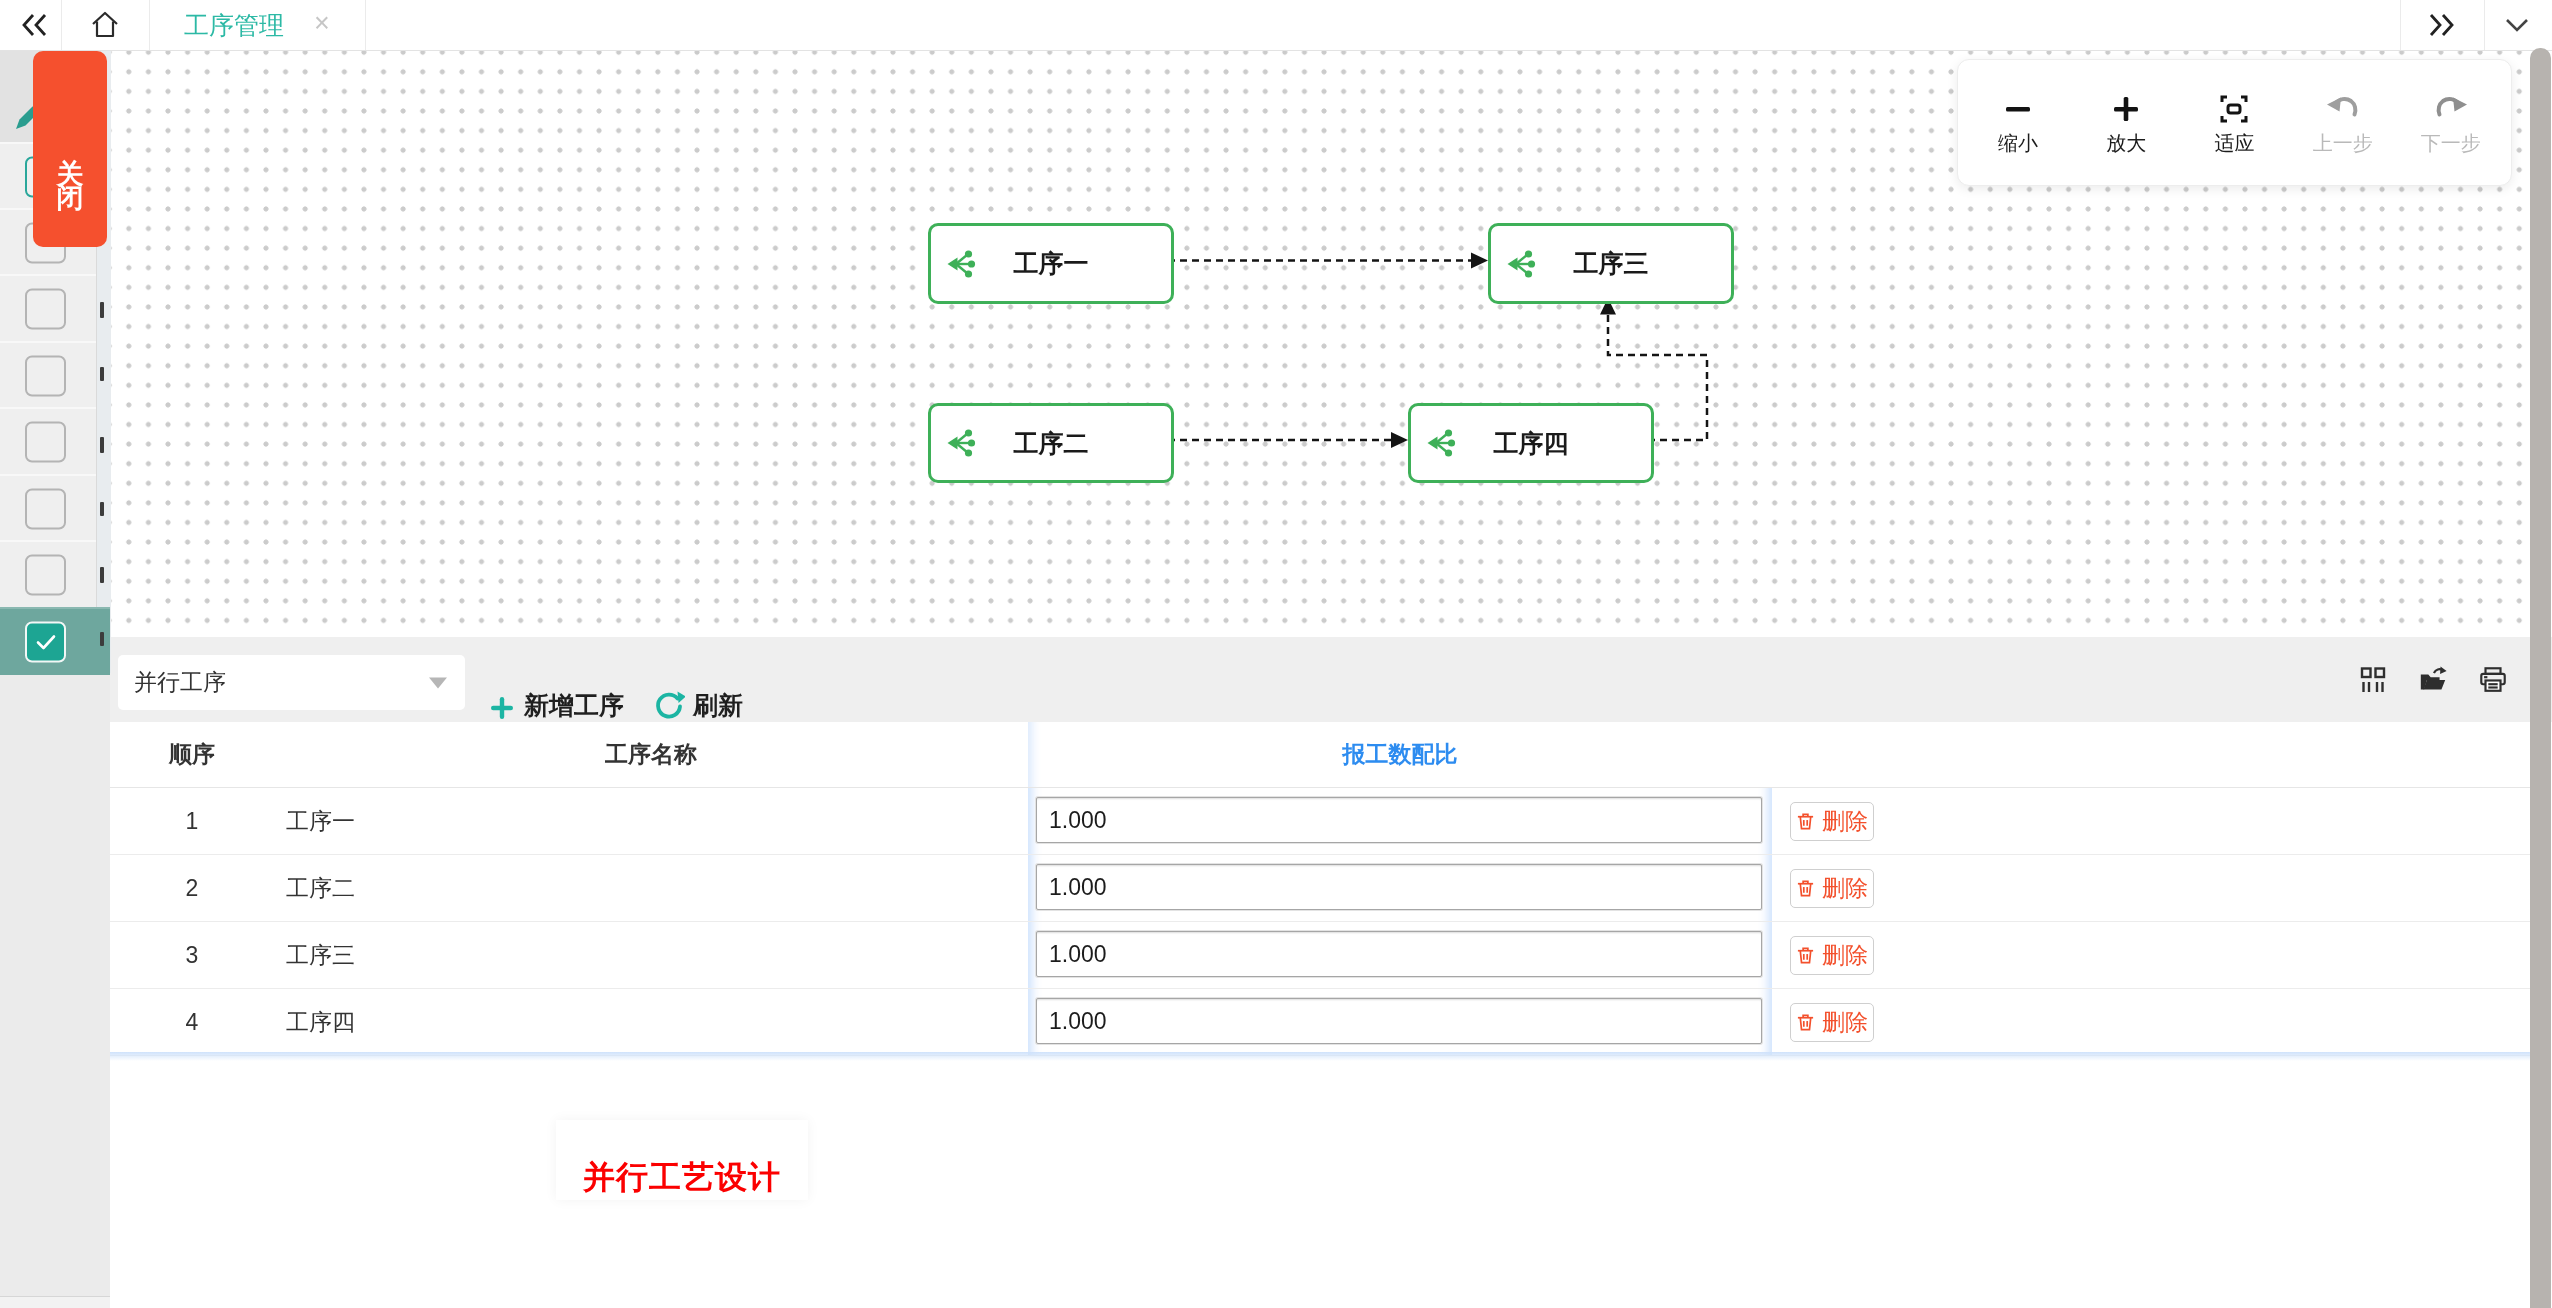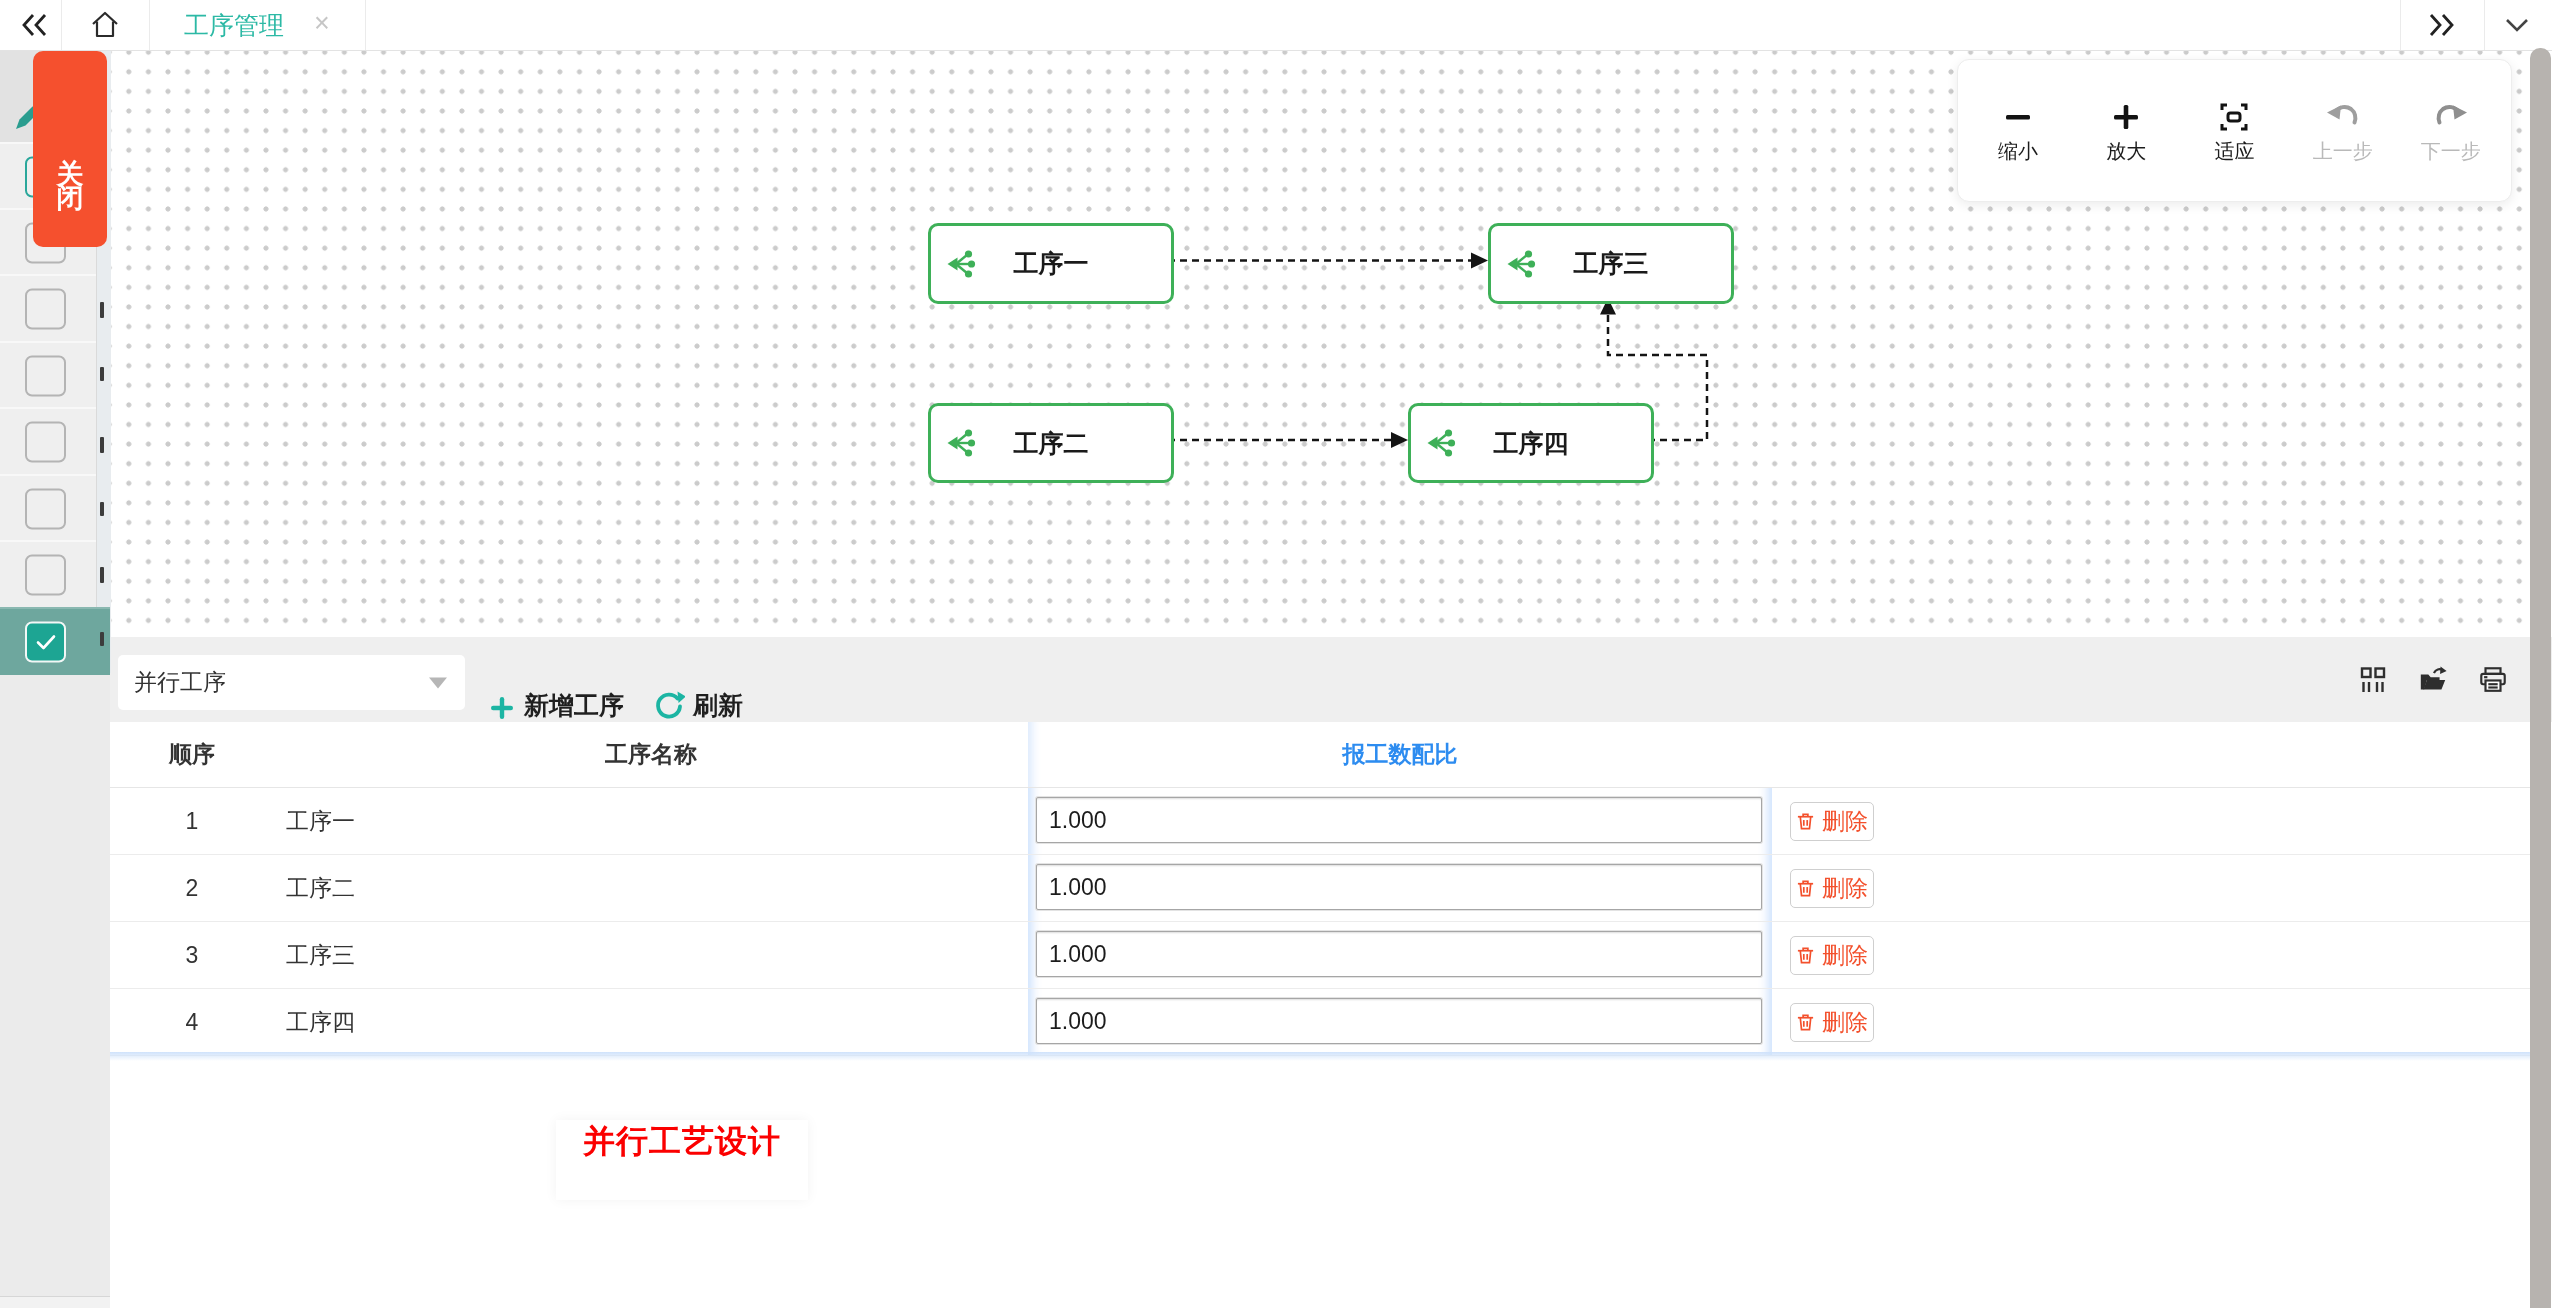--- a/index.html
+++ b/index.html
@@ -45,21 +45,21 @@
     display:flex;align-items:center;justify-content:center;font-size:25px;font-weight:bold;color:#1a1a1a;cursor:pointer;
   }
   .node-icon{position:absolute;left:15px;top:50%;transform:translateY(-50%);width:30px;height:30px;}
   .n1{left:818px;top:173px;width:240px;height:75px;}
   .n3{left:1378px;top:173px;width:240px;height:75px;}
   .n2{left:818px;top:353px;width:240px;height:74px;}
   .n4{left:1298px;top:353px;width:240px;height:74px;}
   
   .gtoolbar{
     position:absolute;left:1847px;top:9px;width:541px;height:109px;background:#fff;border:1px solid #ededed;border-radius:12px;
-    box-shadow:0 3px 12px rgba(0,0,0,.08);display:flex;align-items:center;justify-content:space-around;padding:16px 6px;
+    box-shadow:0 3px 12px rgba(0,0,0,.08);display:flex;align-items:center;justify-content:space-around;padding:8px 6px;
   }
   .gt-item{display:flex;flex-direction:column;align-items:center;gap:7px;cursor:pointer;min-width:86px;}
   .gt-item .lbl{font-size:20px;color:#1c1c1c;line-height:1;}
   .gt-item.disabled{cursor:default;}
   .gt-item.disabled .lbl{color:#b9b9b9;}
   
   .strip{position:absolute;left:110px;top:637px;width:2442px;height:85px;background:#efefef;z-index:6;}
   .pselect{
     position:absolute;left:8px;top:18px;width:347px;height:55px;background:#fff;border-radius:5px;cursor:pointer;
     display:flex;align-items:center;padding-left:16px;box-sizing:border-box;font-size:23px;color:#333;
@@ -87,21 +87,21 @@
     position:absolute;left:8px;top:9px;width:726px;height:46px;box-sizing:border-box;border:1px solid #a6a6a6;background:#fff;
     box-shadow:0 0 0 1px #e3e3e3, inset 0 2px 2px -1px rgba(0,0,0,.14);font-size:23px;color:#1c1c1c;padding:0 0 0 12px;outline:none;
     font-family:"Liberation Sans","DejaVu Sans",sans-serif;border-radius:2px;
   }
   .del-btn{
     display:inline-flex;align-items:center;gap:7px;margin-left:18px;padding:7px 5px;background:#fff;border:1px solid #cfcfcf;border-radius:5px;
     color:#f3502c;font-size:23px;cursor:pointer;line-height:1;
   }
   .t-bottom-glow{position:absolute;left:110px;top:1052px;width:2420px;height:9px;background:linear-gradient(#cfe2fb,rgba(255,255,255,0));z-index:6;}
   
-  .annotation-box{position:absolute;left:556px;top:1120px;width:252px;height:80px;background:#fff;box-shadow:0 0 12px rgba(0,0,0,.05);display:flex;align-items:flex-start;justify-content:center;z-index:6;}
+  .annotation-box{position:absolute;left:556px;top:1120px;width:252px;height:80px;background:#fff;box-shadow:0 0 12px rgba(0,0,0,.05);display:flex;align-items:flex-end;justify-content:center;z-index:6;}
   .annotation-box span{font-size:32px;font-weight:bold;color:#fb0000;letter-spacing:1px;white-space:nowrap;}
   
   .vscroll{position:absolute;left:2530px;top:48px;width:21px;height:1260px;background:#b7b3af;border-radius:10px 10px 0 0;z-index:50;cursor:pointer;}
   svg{display:block;}
 </style>
 </head>
 <body>
 
 <div class="topbar">
   <div class="tb-icon" style="left:18px;width:36px;">

